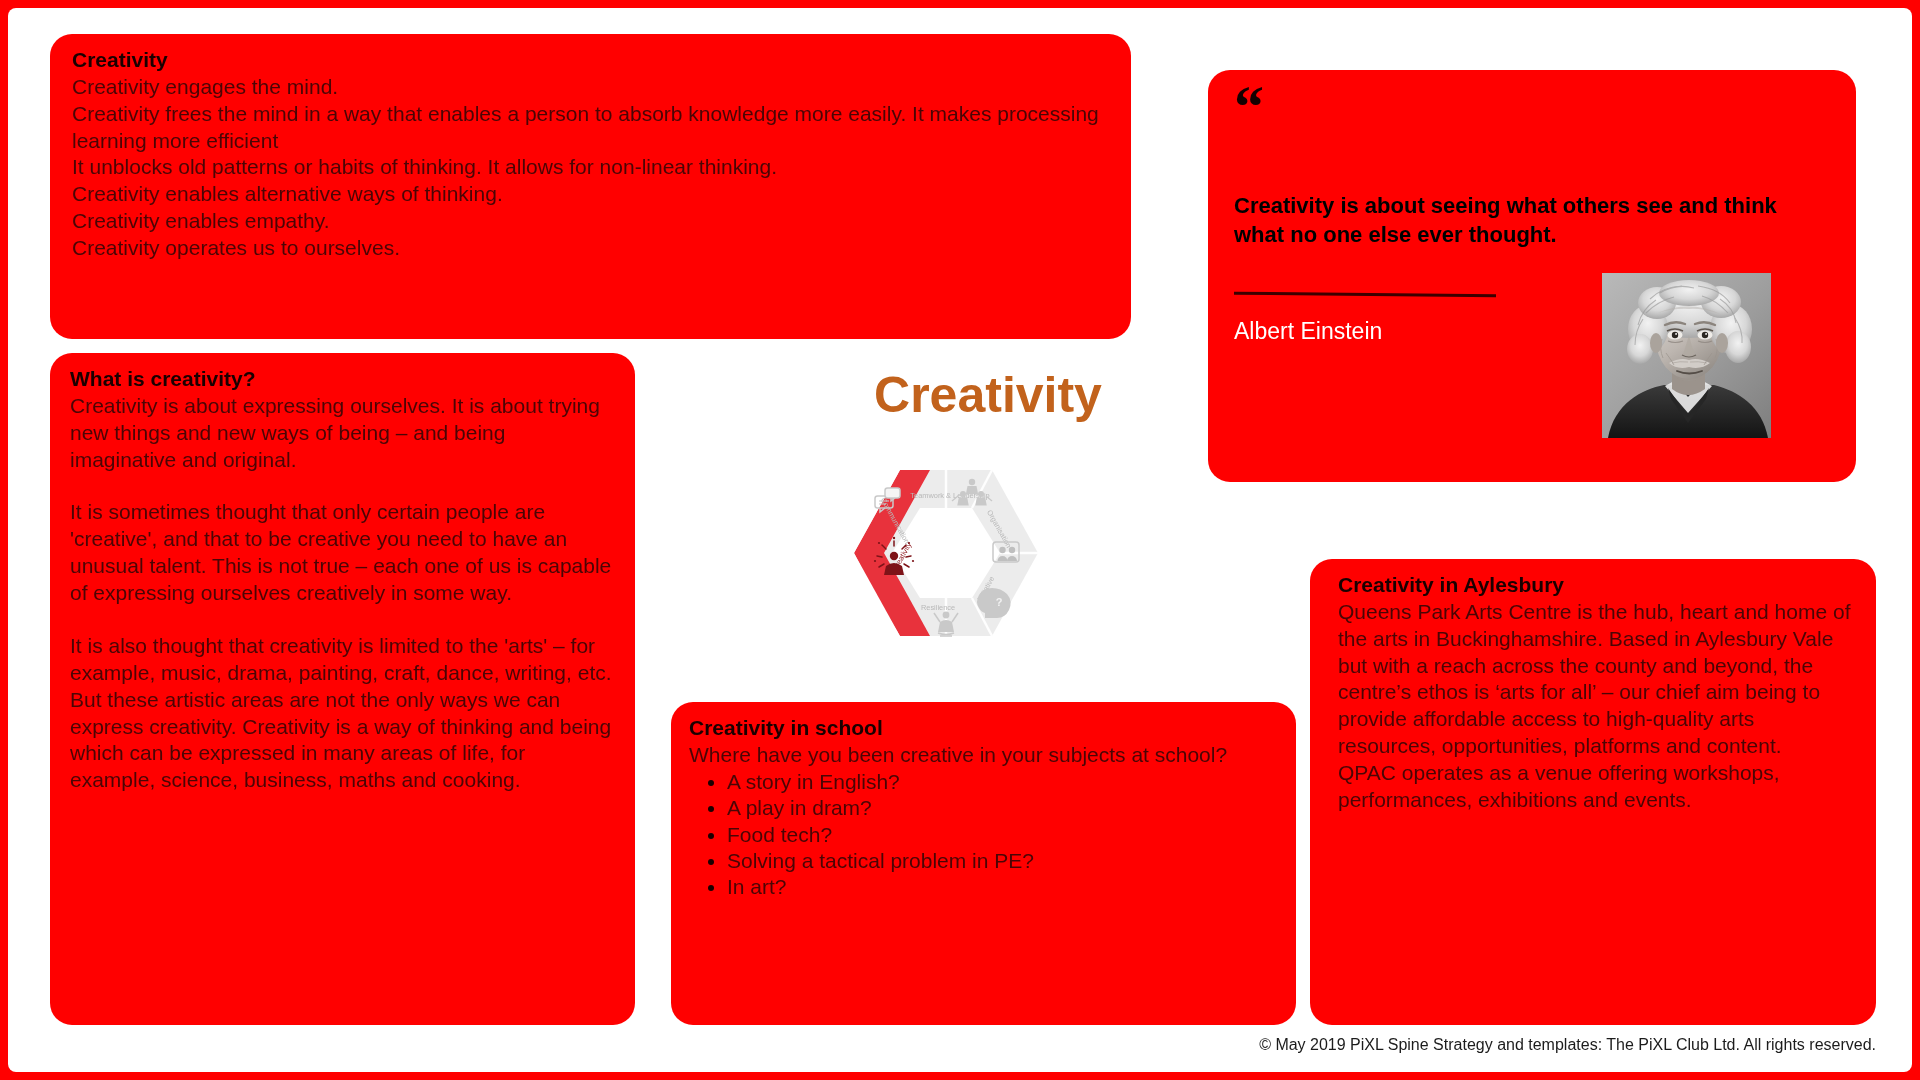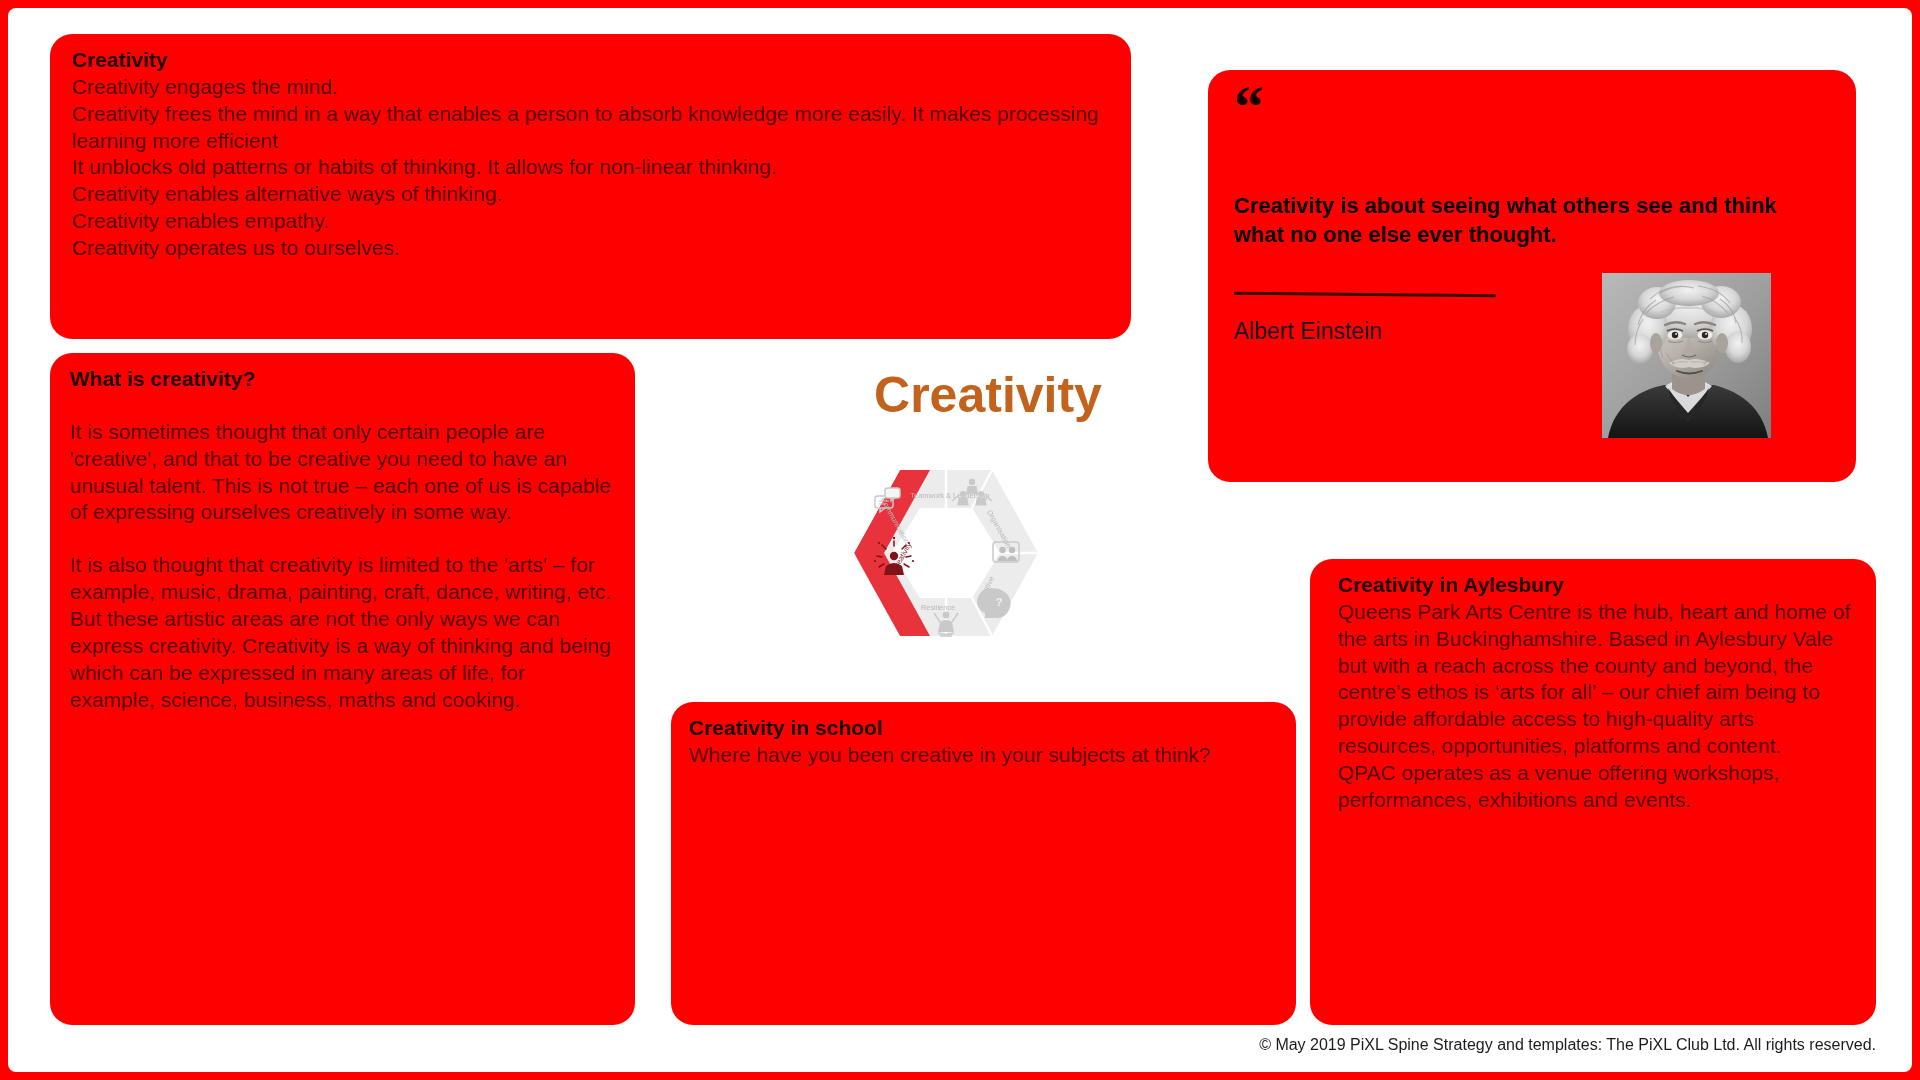--- a/index.html
+++ b/index.html
@@ -104,21 +104,21 @@
   .quote-rule {
     margin-top: 44px;
     width: 262px;
     height: 3px;
     background: #3a0000;
     transform: rotate(0.6deg);
   }
   .quote-author {
     margin-top: 22px;
     font-size: 23px;
-    color: #0f172a;
+    color: #ffffff;
     line-height: 1.2;
   }
   
   .portrait {
     position: absolute;
     left: 394px;
     top: 203px;
     width: 169px;
     height: 165px;
     overflow: hidden;
@@ -203,20 +203,21 @@
         <div>It unblocks old patterns or habits of thinking. It allows for non-linear thinking.</div>
         <div>Creativity enables alternative ways of thinking.</div>
         <div>Creativity enables empathy.</div>
         <div>Creativity operates us to ourselves.</div>
       </div>
     </div>
 
     <div class="card" id="card-what">
       <div class="card-title">What is creativity?</div>
       <div class="card-body">
+        <p>Creativity is about expressing ourselves. It is about trying new things and new ways of being – and being imaginative and original.</p>
         <div class="spacer"></div>
         <p>It is sometimes thought that only certain people are 'creative', and that to be creative you need to have an unusual talent. This is not true – each one of us is capable of expressing ourselves creatively in some way.</p>
         <div class="spacer"></div>
         <p>It is also thought that creativity is limited to the 'arts' – for example, music, drama, painting, craft, dance, writing, etc. But these artistic areas are not the only ways we can express creativity. Creativity is a way of thinking and being which can be expressed in many areas of life, for example, science, business, maths and cooking.</p>
       </div>
     </div>
 
     <div class="card" id="card-quote">
       <div class="quote-mark">“</div>
       <div class="quote-text">Creativity is about seeing what others see and think what no one else ever thought.</div>
@@ -440,21 +441,28 @@
             <circle cx="63" cy="83" r="1.1"></circle>
             <circle cx="29" cy="101" r="1.1"></circle>
             <circle cx="67" cy="101" r="1.1"></circle>
           </g>
         </g>
       </svg>
     </div>
 
     <div class="card" id="card-school">
       <div class="card-title">Creativity in school</div>
-      <div class="card-body">Where have you been creative in your subjects at think?</div>
+      <div class="card-body">Where have you been creative in your subjects at school?</div>
+      <ul>
+        <li>A story in English?</li>
+        <li>A play in dram?</li>
+        <li>Food tech?</li>
+        <li>Solving a tactical problem in PE?</li>
+        <li>In art?</li>
+      </ul>
     </div>
 
     <div class="card" id="card-ayles">
       <div class="card-title">Creativity in Aylesbury</div>
       <div class="card-body">
         <p>Queens Park Arts Centre is the hub, heart and home of the arts in Buckinghamshire. Based in Aylesbury Vale but with a reach across the county and beyond, the centre’s ethos is ‘arts for all’ – our chief aim being to provide affordable access to high-quality arts resources, opportunities, platforms and content.</p>
         <p>QPAC operates as a venue offering workshops, performances, exhibitions and events.</p>
       </div>
     </div>
 

